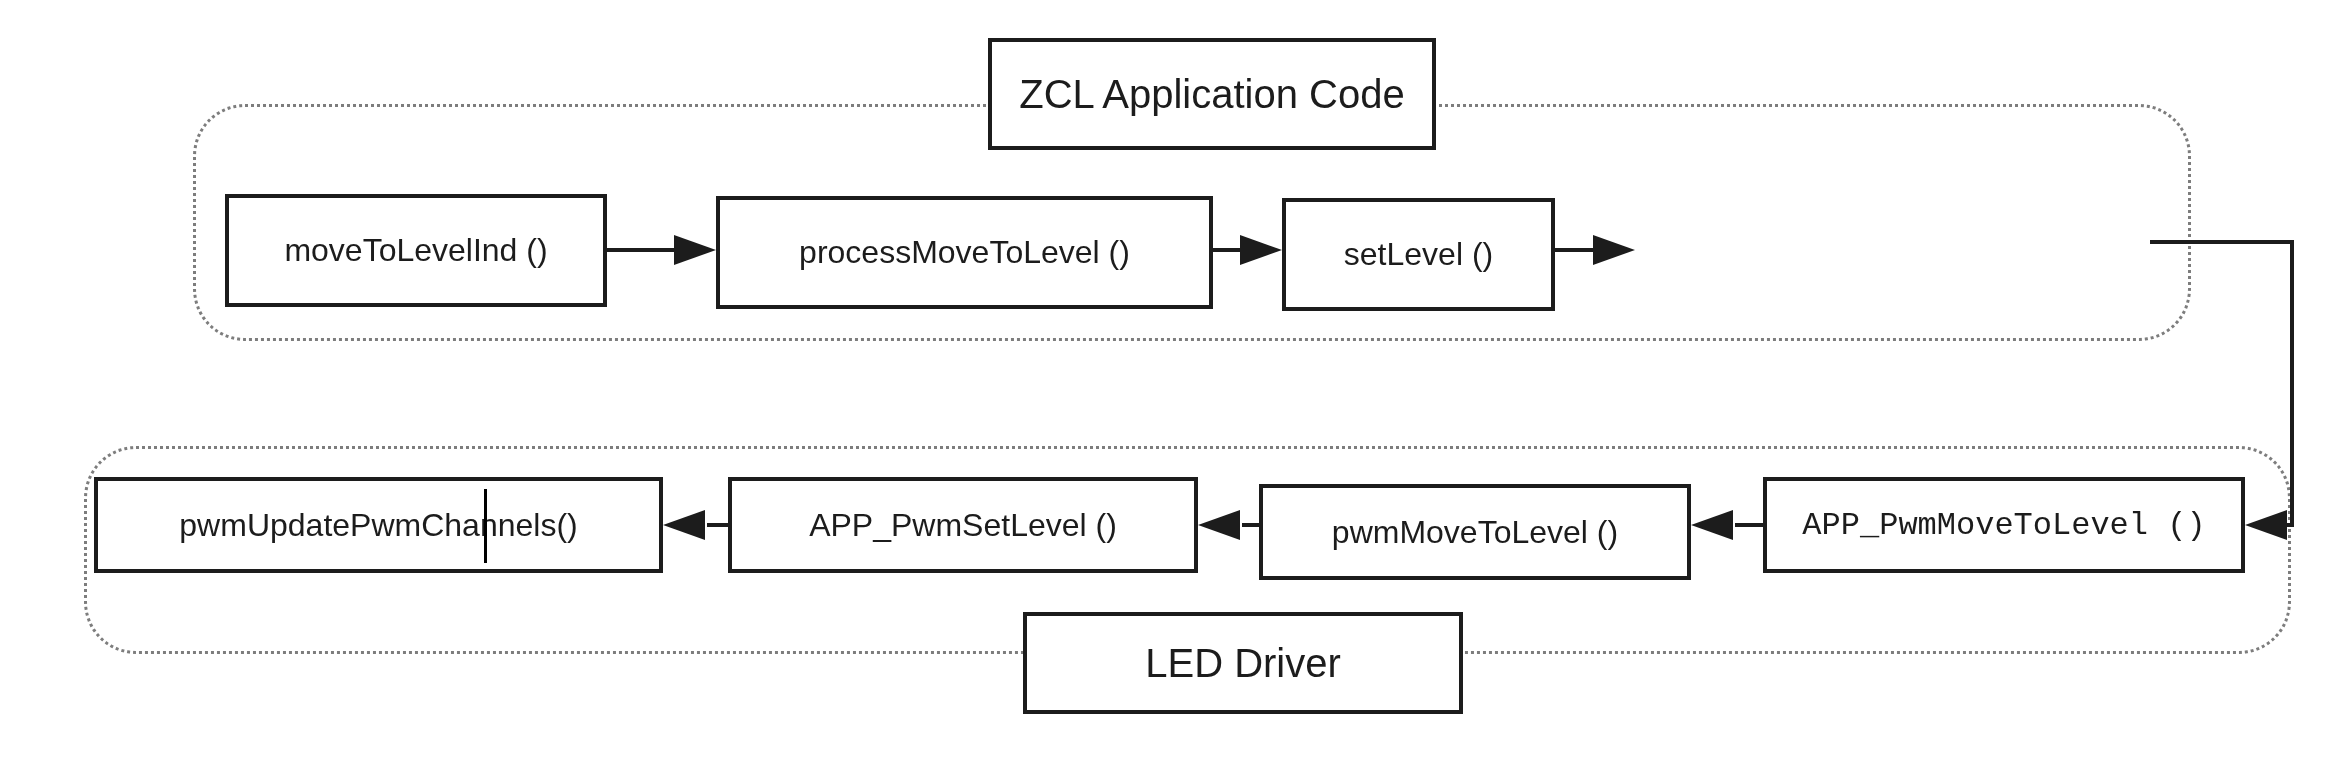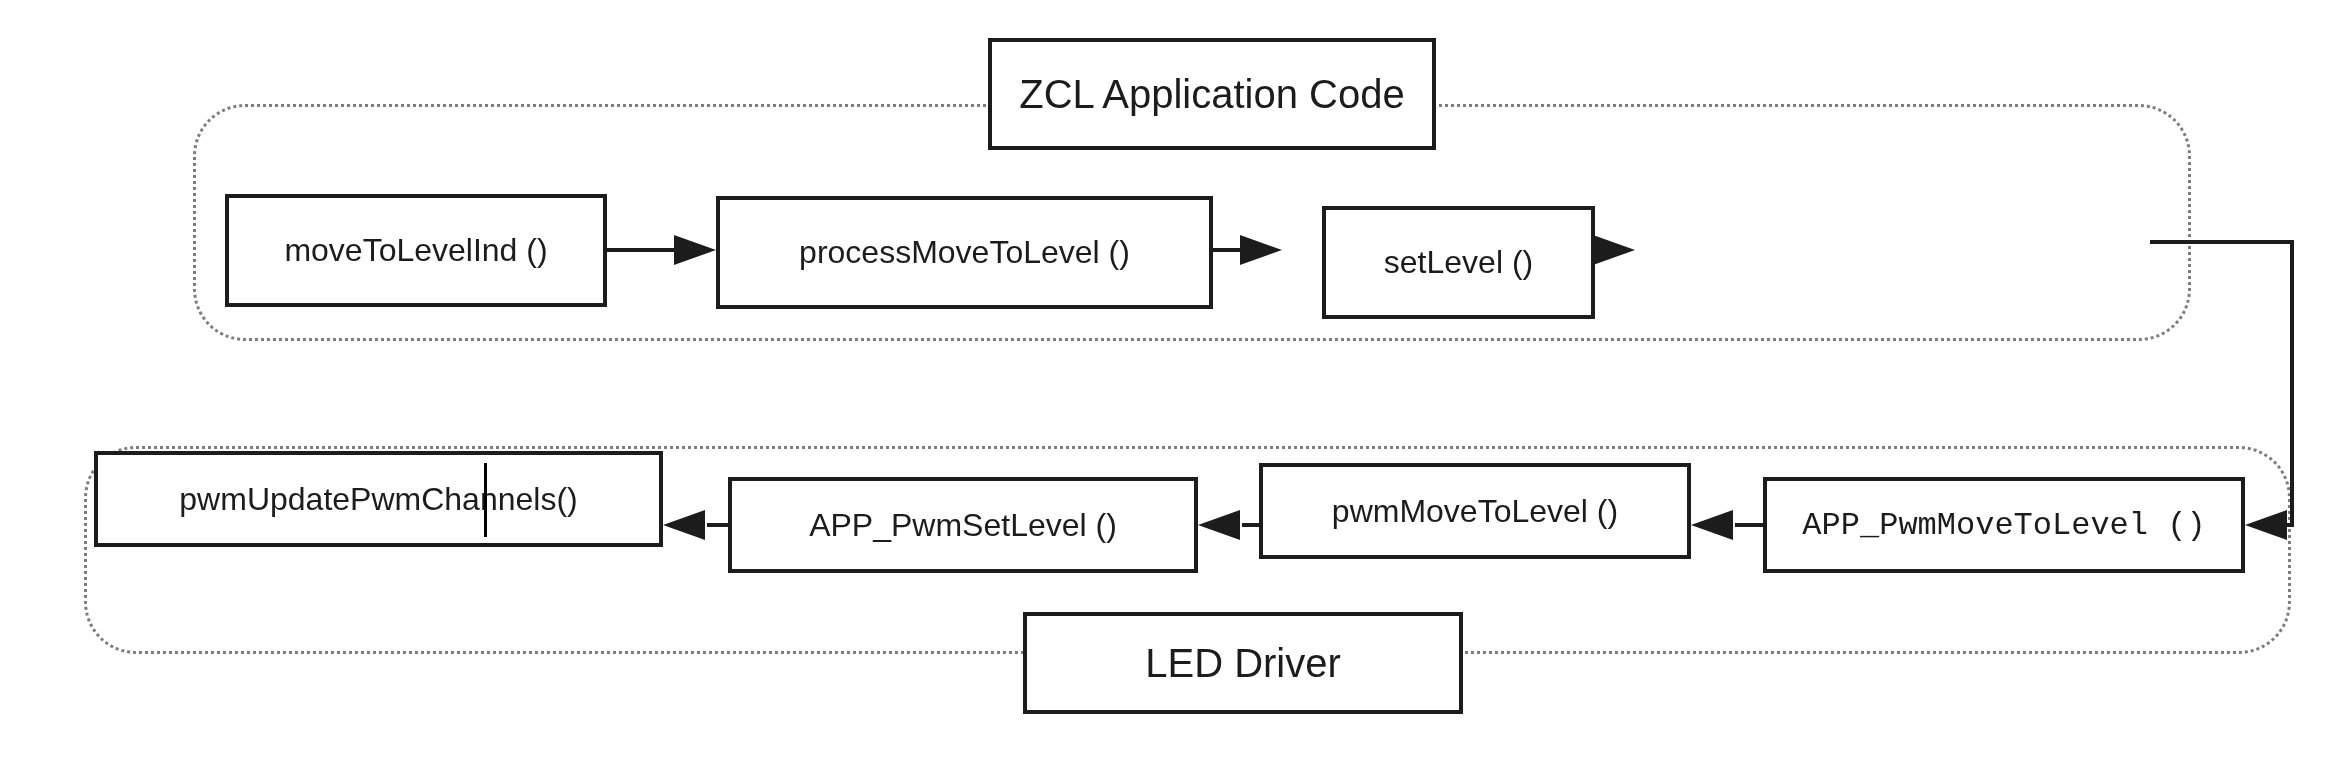--- a/index.html
+++ b/index.html
@@ -46,27 +46,27 @@
     white-space: nowrap;
     z-index: 3;
   }
   .shape .lbl { pointer-events: none; }
 
   .glabel { font-size: 40px; z-index: 4; }
 
   
   .b1 { left:  225px; top: 194px; width: 382px; height: 113px; }
   .b2 { left:  716px; top: 196px; width: 497px; height: 113px; }
-  .b3 { left: 1282px; top: 206px; width: 273px; height: 113px; margin-left: 40px; }
+  .b3 { left: 1282px; top: 198px; width: 273px; height: 113px; }
   .b4 { left: 1635px; top: 194px; width: 515px; height: 113px; }
 
   
-  .c1 { left:   94px; top: 451px; width: 569px; height:  96px; }
+  .c1 { left:   94px; top: 477px; width: 569px; height:  96px; }
   .c2 { left:  728px; top: 477px; width: 470px; height:  96px; }
-  .c3 { left: 1259px; top: 463px; width: 432px; height:  96px; }
+  .c3 { left: 1259px; top: 484px; width: 432px; height:  96px; }
   .c4 { left: 1763px; top: 477px; width: 482px; height:  96px; font-family: Liberation Mono, monospace; }
 
   
   .zcl { left:  988px; top:  38px; width: 448px; height: 112px; }
   .led { left: 1023px; top: 612px; width: 440px; height: 102px; text-align: right; }
 
   .text-cursor {
     position: absolute;
     left: 386px;
     top: 8px;

